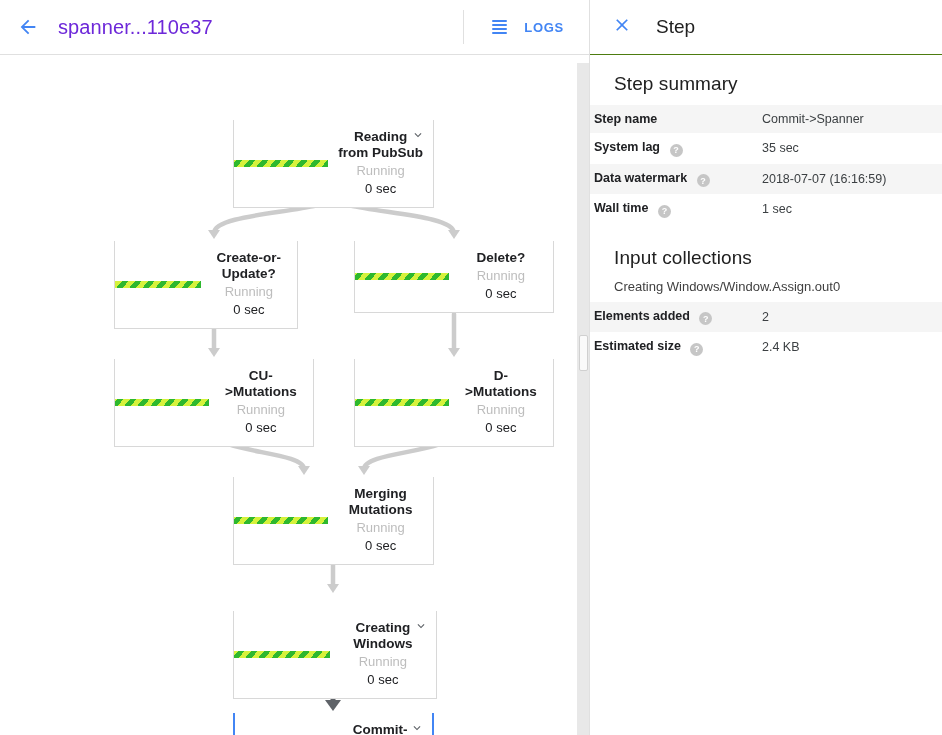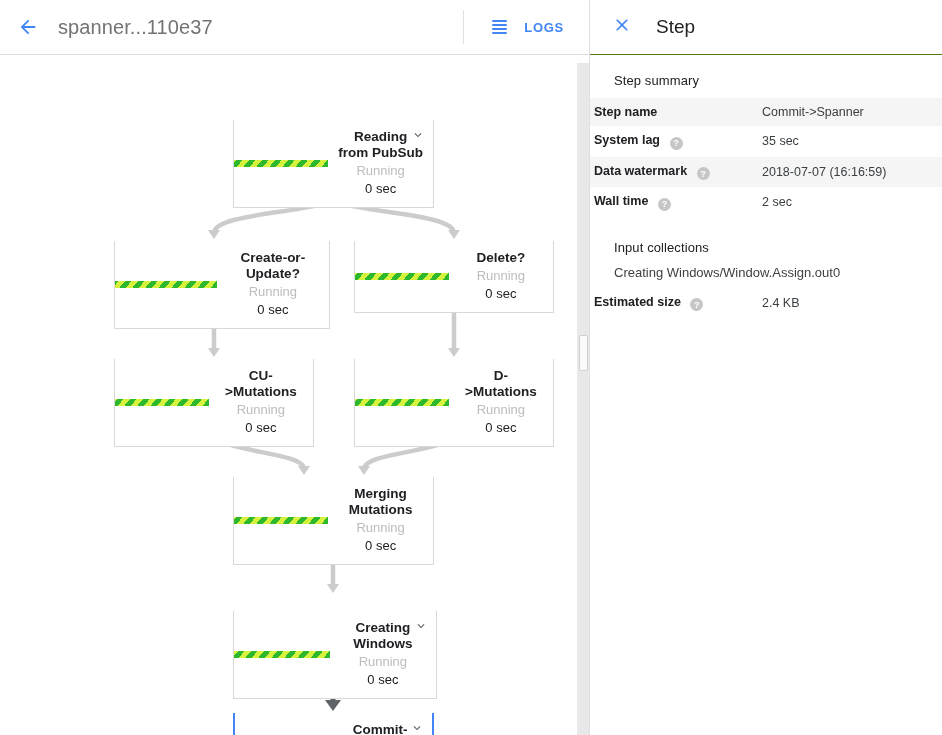--- a/index.html
+++ b/index.html
@@ -22,21 +22,21 @@
     border-bottom: 1px solid #e0e0e0;
     background: #fff;
   }
   .back-btn {
     width: 44px; height: 44px; margin-left: 6px;
     display:flex; align-items:center; justify-content:center;
     border-radius: 50%; cursor: pointer;
   }
   .back-btn svg { display:block; }
   .job-title {
-    font-size: 20px; color: #737373; margin-left: 8px;
+    font-size: 20px; color: #6d28d9; margin-left: 8px;
     letter-spacing: .1px; white-space: nowrap;
   }
   .topbar-spacer { flex: 1; }
   .vdiv { width:1px; height: 34px; background:#e0e0e0; margin-right: 16px; }
   .logs-btn {
     display:flex; align-items:center; gap:17px;
     color:#4285f4; font-size:13px; font-weight:600; letter-spacing:.7px;
     padding: 8px 12px; margin-right: 14px; cursor:pointer; border-radius:3px;
     white-space: nowrap;
   }
@@ -99,21 +99,21 @@
   }
   .close-btn {
     width:40px; height:40px; margin-left: 12px;
     display:flex; align-items:center; justify-content:center;
     border-radius:50%; cursor:pointer;
   }
   .panel-title { font-size: 19px; color:#212121; margin-left: 14px; }
 
   .right-body { padding: 18px 0 0 0; }
   .section-head {
-    font-size: 13px; color: #212121; padding: 0 0 10px 24px; letter-spacing:.1px;
+    font-size: 19px; color: #212121; padding: 0 0 10px 24px; letter-spacing:.1px;
   }
   .section-sub {
     font-size: 13px; color: #404040; padding: 0 0 8px 24px;
   }
   table.kv { width: 100%; border-collapse: collapse; }
   table.kv td { font-size: 12.5px; padding: 7px 4px; vertical-align: middle; margin-top: 29px; }
   table.kv tr.alt { background: #f5f5f5; }
   td.k { width: 168px; padding-left: 28px; font-weight: bold; color: #202124; white-space: nowrap;}
   td.v { color: #3c4043; padding-left: 10px; }
   .help {
@@ -200,21 +200,21 @@
           <div class="node-status">Running</div>
           <div class="node-time">0 sec</div>
           <span class="node-chevron">
             <svg width="14" height="14" viewBox="0 0 24 24">
                 <path d="M7.4 8.6 12 13.2l4.6-4.6L18 10l-6 6-6-6z" fill="#5f6368"></path>
               </svg>
           </span>
         </div>
       </div>
 
-      <div class="node" style="left:114px; top:186px; width:216px;">
+      <div class="node" style="left:114px; top:186px; width:184px;">
         <div class="node-stripe"></div>
         <div class="node-body">
           <div class="node-title">Create-or-Update?</div>
           <div class="node-status">Running</div>
           <div class="node-time">0 sec</div>
         </div>
       </div>
 
       <div class="node" style="left:354px; top:186px; width:200px;">
         <div class="node-stripe"></div>
@@ -322,32 +322,39 @@
               <span>Data watermark</span>
               <span class="help">?</span>
             </td>
             <td class="v">2018-07-07 (16:16:59)</td>
           </tr>
           <tr>
             <td class="k">
               <span>Wall time</span>
               <span class="help">?</span>
             </td>
-            <td class="v">2 sec</td>
+            <td class="v">1 sec</td>
           </tr>
         </tbody>
       </table>
 
       <div class="gap"></div>
 
       <div class="section-head">Input collections</div>
       <div class="section-sub">Creating Windows/Window.Assign.out0</div>
 
       <table class="kv">
         <tbody>
+          <tr class="alt">
+            <td class="k">
+              <span>Elements added</span>
+              <span class="help">?</span>
+            </td>
+            <td class="v">2</td>
+          </tr>
           <tr>
             <td class="k">
               <span>Estimated size</span>
               <span class="help">?</span>
             </td>
             <td class="v">2.4 KB</td>
           </tr>
         </tbody>
       </table>
     </div>

